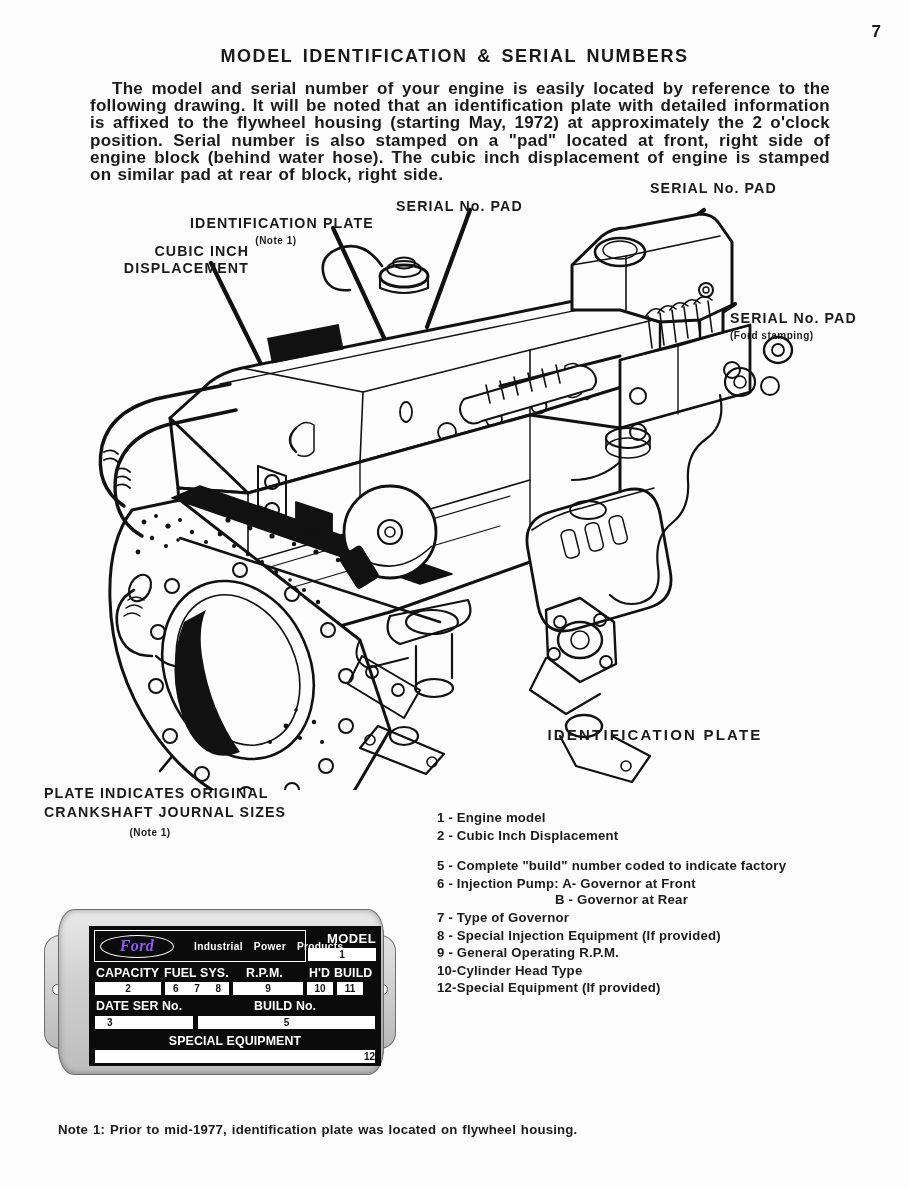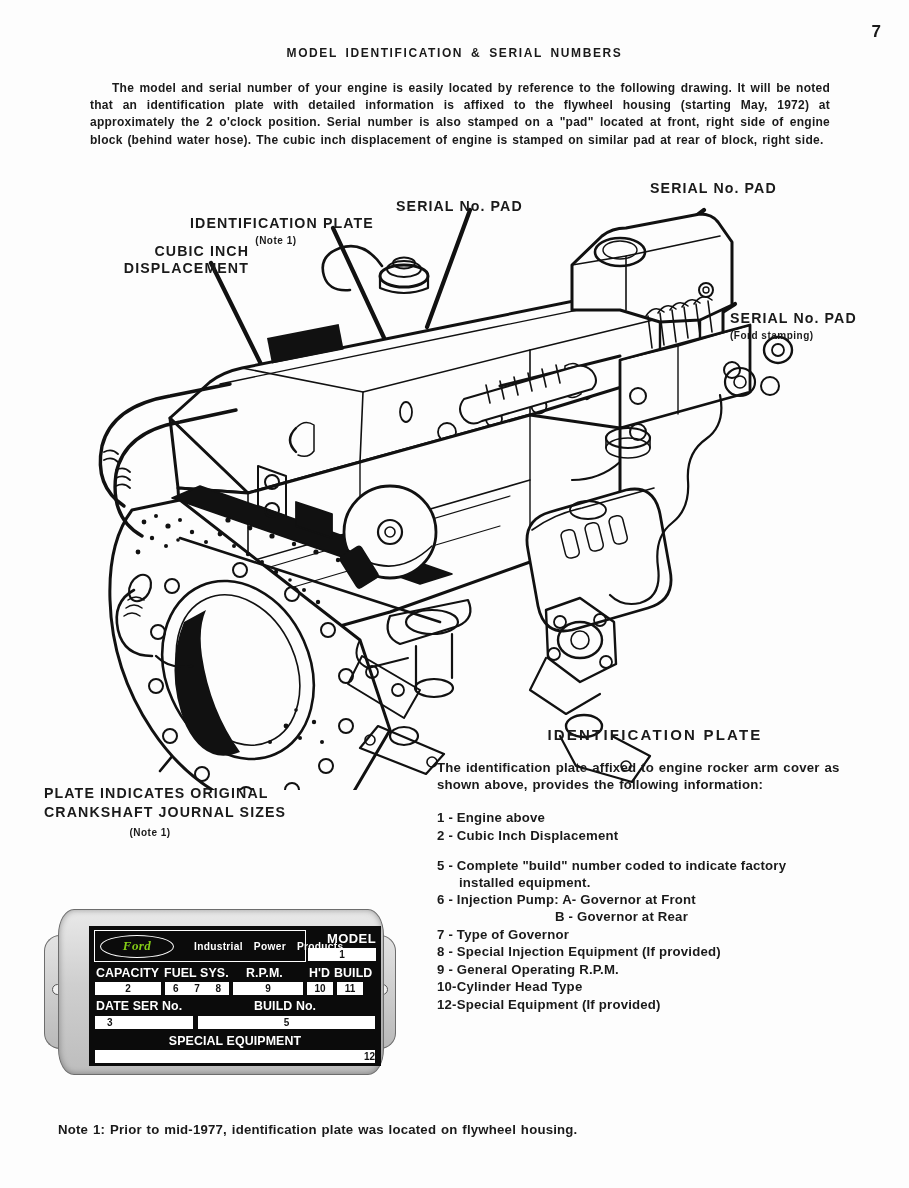--- a/index.html
+++ b/index.html
@@ -29,31 +29,31 @@
     font-size: 17px;
     font-weight: bold;
     letter-spacing: 0;
   }
   #doc-title {
     position: absolute;
     top: 46px;
     left: 0;
     width: 909px;
     text-align: center;
-    font-size: 12px;
+    font-size: 18px;
     font-weight: bold;
     letter-spacing: 1.6px;
     word-spacing: 3px;
   }
   #intro-paragraph {
     position: absolute;
     top: 80px;
     left: 90px;
     width: 740px;
-    font-size: 12px;
+    font-size: 17px;
     font-weight: bold;
     line-height: 17.2px;
     letter-spacing: 0.25px;
     text-align: justify;
     text-indent: 22px;
     word-spacing: 1.2px;
   }
 
   
   .callout {
@@ -197,25 +197,25 @@
     width: 210px; height: 30px;
     border: 1.6px solid #fff;
     display: flex;
     align-items: center;
   }
   .ford-oval {
     width: 72px; height: 21px;
     margin-left: 5px;
     border: 1.6px solid #fff;
     border-radius: 50%;
-    color: #84cc16;
+    color: #8b5cf6;
     font-family: "Liberation Serif", serif;
     font-style: italic;
     font-weight: bold;
-    font-size: 13px;
+    font-size: 16px;
     display: flex;
     align-items: center;
     justify-content: center;
     letter-spacing: .4px;
     flex: none;
   }
   .brand-words {
     color:#fff;
     font-size: 10.2px;
     font-weight: bold;
@@ -548,26 +548,25 @@
     <span class="sub">(Ford stamping)</span>
   </div>
 
   <div class="callout" id="callout-plate-indicates">
     <span>PLATE INDICATES ORIGINAL
 CRANKSHAFT JOURNAL SIZES</span>
     <span class="sub">(Note 1)</span>
   </div>
 
   <div id="id-plate-heading">IDENTIFICATION PLATE</div>
-  <div id="id-plate-intro">The identification plate affixed to engine rocker arm cover as shown above, provides the following information:</div>
 
   <div id="id-plate-list">
-    <span class="id-item"><span>1 - </span><span>Engine above</span></span>
+    <span class="id-item"><span>1 - </span><span>Engine model</span></span>
     <span class="id-item"><span>2 - </span><span>Cubic Inch Displacement</span></span>
-    <span class="id-item gap"><span>5 - </span><span>Complete "build" number coded to indicate factory</span><span class="cont">installed equipment.</span></span>
+    <span class="id-item gap"><span>5 - </span><span>Complete "build" number coded to indicate factory</span></span>
     <span class="id-item"><span>6 - </span><span>Injection Pump: A- Governor at Front</span><span class="sub-b">B - Governor at Rear</span></span>
     <span class="id-item"><span>7 - </span><span>Type of Governor</span></span>
     <span class="id-item"><span>8 - </span><span>Special Injection Equipment (If provided)</span></span>
     <span class="id-item"><span>9 - </span><span>General Operating R.P.M.</span></span>
     <span class="id-item"><span>10-</span><span>Cylinder Head Type</span></span>
     <span class="id-item"><span>12-</span><span>Special Equipment (If provided)</span></span>
   </div>
 
   <div id="id-plate-graphic">
     <div class="plate-ear left"></div>

